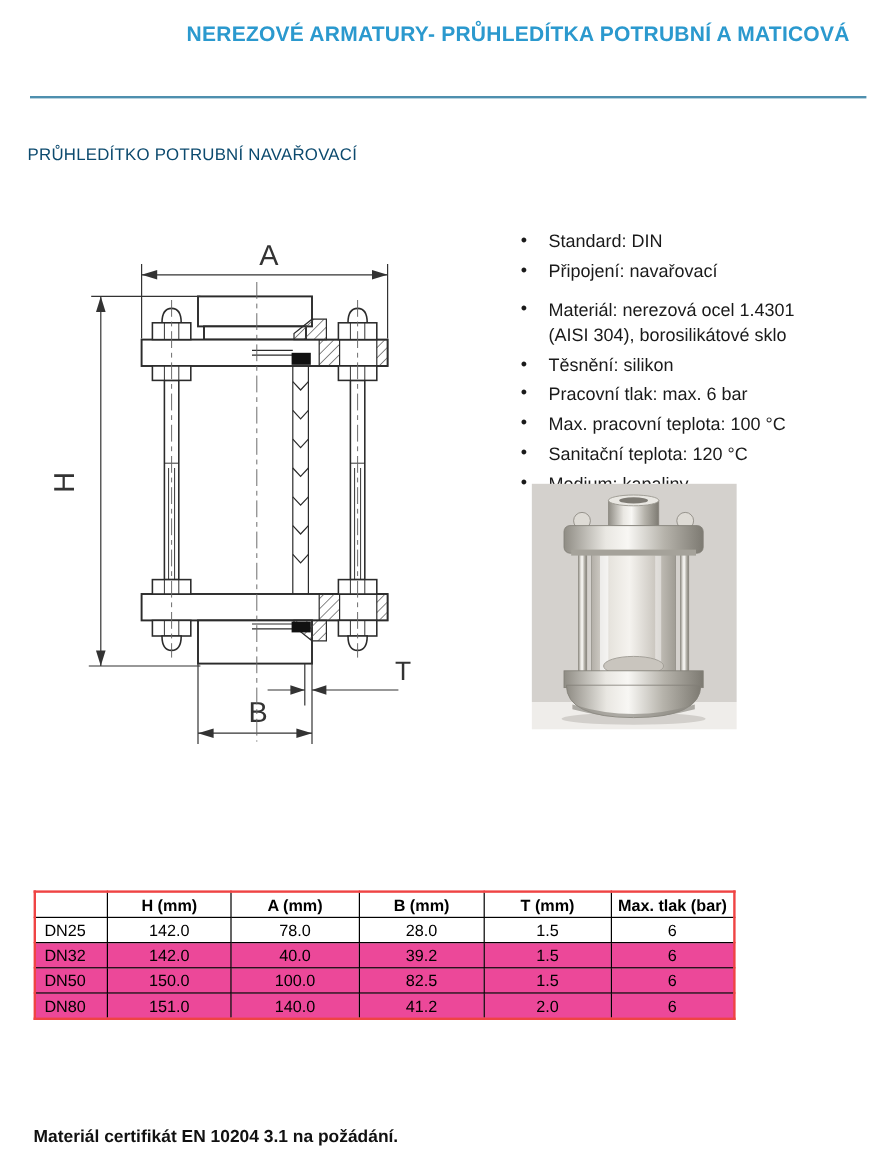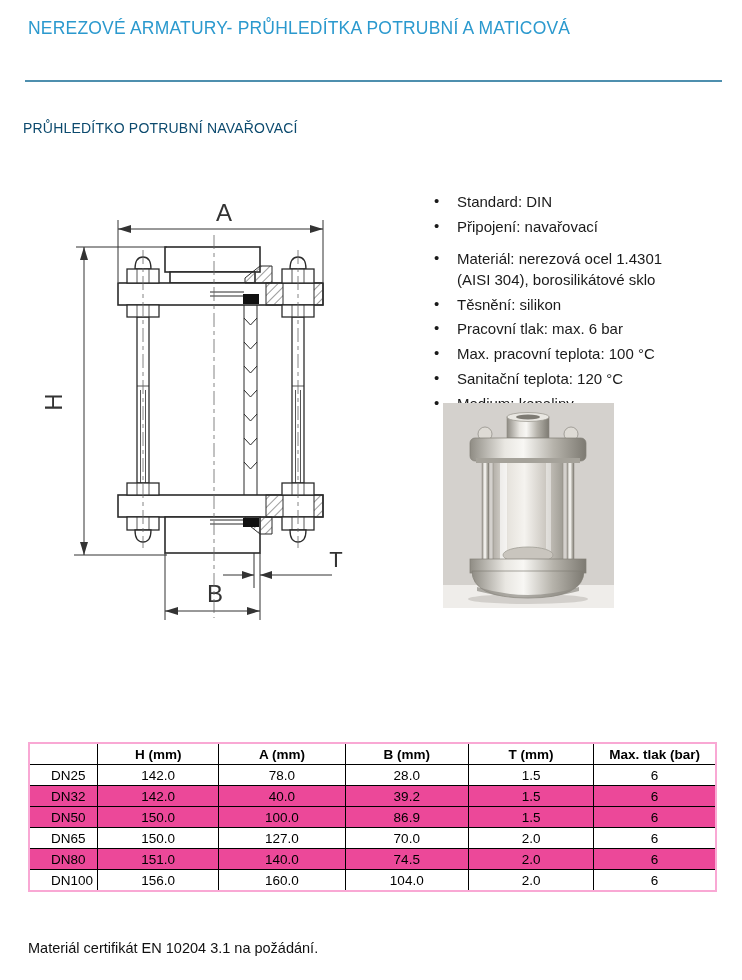--- a/index.html
+++ b/index.html
@@ -2,21 +2,21 @@
 <html><head>
 <meta charset="utf-8">
 <style>
   html,body{margin:0;padding:0;background:#ffffff;}
   #page{
     position:relative;width:742px;height:980px;background:#ffffff;overflow:hidden;
     font-family:"Liberation Sans",sans-serif;color:#1a1a1a;
   }
   .page-title{
     position:absolute;left:28px;top:18px;width:680px;
-    font-size:17.5px;font-weight:normal;letter-spacing:.2px;color:#2b99ce;
+    font-size:17.5px;font-weight:bold;letter-spacing:.2px;color:#2b99ce;text-align:right;
   }
   .website{
     position:absolute;right:24px;top:52px;
     font-size:18px;color:#2b99ce;text-decoration:none;
   }
   .rule{
     position:absolute;left:25px;top:80px;width:697px;height:2px;background:#4e8fae;
   }
   .section-heading{
     position:absolute;left:23px;top:120px;
@@ -25,39 +25,39 @@
   
   .specs{
     position:absolute;left:430px;top:192px;width:300px;
     list-style:none;margin:0;padding:0;font-size:15px;line-height:1.38;
   }
   .specs li{position:relative;padding-left:27px;margin-bottom:4px;white-space:pre-line;}
   .specs li.gap{margin-top:12px;}
   .specs li .bullet{position:absolute;left:4px;top:-1px;font-size:15px;}
   
   table.dims{
-    position:absolute;left:28px;top:742px;width:689px;
+    position:absolute;left:28px;top:742px;width:585px;
     border-collapse:collapse;font-size:13.5px;color:#000;
-    border:2px solid #f9a8d4;
+    border:2px solid #ef4444;
   }
   table.dims th,table.dims td{
     border:1px solid #000;height:20px;padding:0 4px;text-align:center;
     font-weight:normal;
   }
   table.dims thead th{font-weight:bold;}
-  table.dims td.rowlabel{text-align:left;padding-left:21px;}
+  table.dims td.rowlabel{text-align:left;padding-left:7px;}
   table.dims tr.shaded td{background:#ec4899;}
   table.dims col.c0{width:65px;}
   table.dims col.c1{width:122px;}
   table.dims col.c2{width:127px;}
   table.dims col.c3{width:124px;}
   table.dims col.c4{width:126px;}
   table.dims col.c5{width:123px;}
   .footer-note{
-    position:absolute;left:28px;top:940px;font-size:14.5px;color:#111;
+    position:absolute;left:28px;top:940px;font-size:14.5px;color:#111;font-weight:bold;
   }
   .drawing{position:absolute;left:40px;top:190px;}
   .photo{position:absolute;left:443px;top:403px;}
 </style>
 </head>
 <body>
 
 <div id="page">
 
   <div class="page-title">NEREZOVÉ ARMATURY- PRŮHLEDÍTKA POTRUBNÍ A MATICOVÁ</div>
@@ -286,46 +286,30 @@
           <td>142.0</td>
           <td>40.0</td>
           <td>39.2</td>
           <td>1.5</td>
           <td>6</td>
         </tr>
         <tr class="shaded">
           <td class="rowlabel">DN50</td>
           <td>150.0</td>
           <td>100.0</td>
-          <td>86.9</td>
+          <td>82.5</td>
           <td>1.5</td>
-          <td>6</td>
-        </tr>
-        <tr>
-          <td class="rowlabel">DN65</td>
-          <td>150.0</td>
-          <td>127.0</td>
-          <td>70.0</td>
-          <td>2.0</td>
           <td>6</td>
         </tr>
         <tr class="shaded">
           <td class="rowlabel">DN80</td>
           <td>151.0</td>
           <td>140.0</td>
-          <td>74.5</td>
+          <td>41.2</td>
           <td>2.0</td>
           <td>6</td>
         </tr>
-        <tr>
-          <td class="rowlabel">DN100</td>
-          <td>156.0</td>
-          <td>160.0</td>
-          <td>104.0</td>
-          <td>2.0</td>
-          <td>6</td>
-        </tr>
       </tbody>
   </table>
 
   <div class="footer-note">Materiál certifikát EN 10204 3.1 na požádání.</div>
 
 </div>
 
 </body></html>

